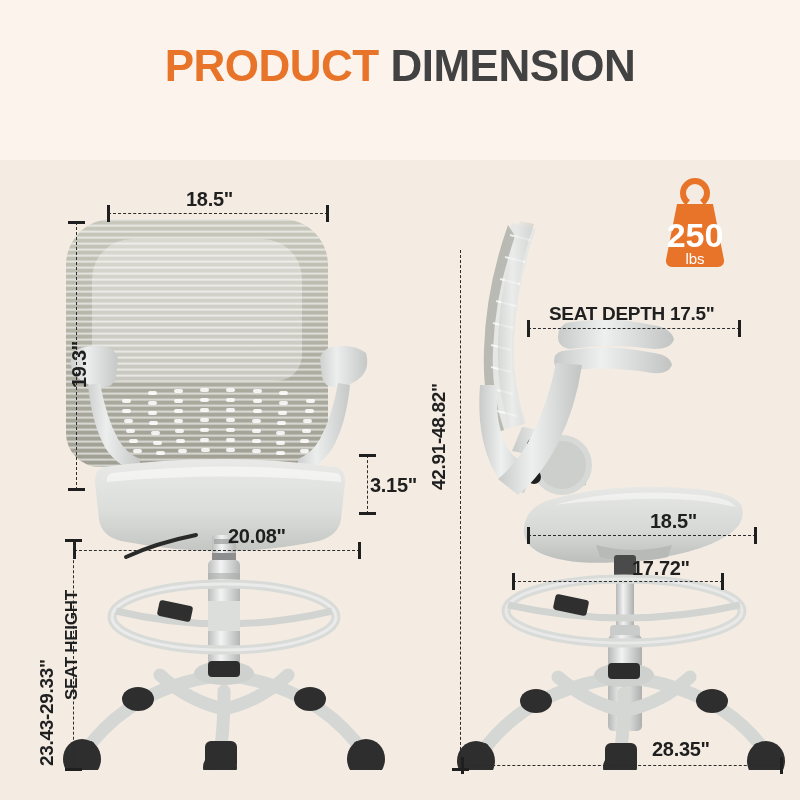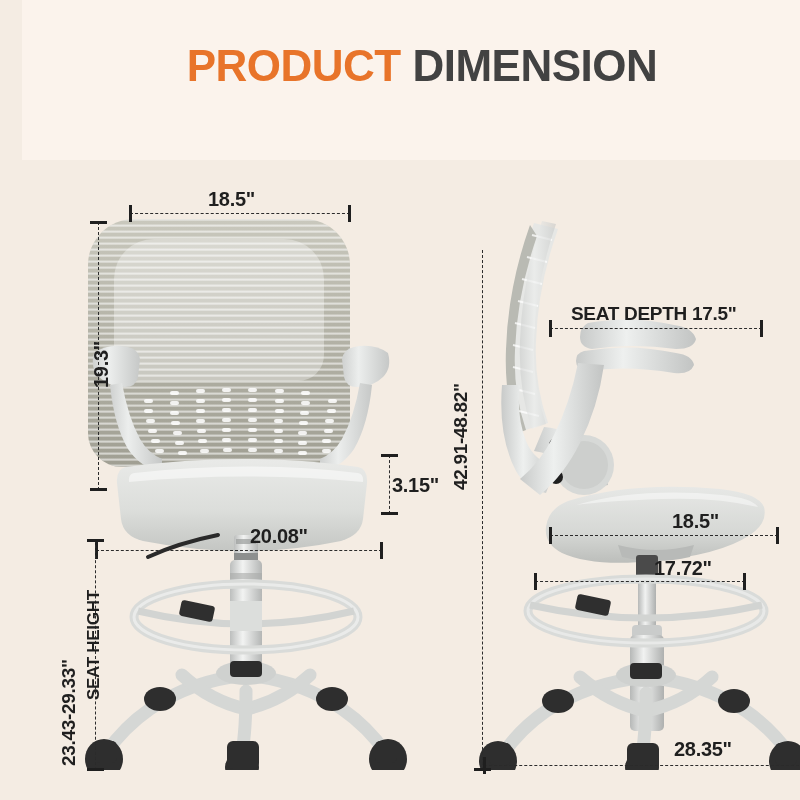--- a/index.html
+++ b/index.html
@@ -3,21 +3,21 @@
 <meta charset="utf-8">
 <style>
   * { margin:0; padding:0; box-sizing:border-box; }
   html,body { width:800px; height:800px; }
   body {
     font-family:"Liberation Sans", sans-serif;
     background:#f4ece3;
     overflow:hidden;
     position:relative;
   }
-  #stage { position:absolute; inset:0; width:750px; height:800px;margin-left:22px; }
+  #stage { position:absolute; inset:0; width:750px; height:800px; }
 
   
   .header-band {
     position:absolute; left:0; top:0; width:800px; height:160px;
     background:#fbf3ec;
   }
   .title {
     position:absolute; left:0; top:44px; width:800px;
     text-align:center;
     font-size:44px; font-weight:bold; letter-spacing:-0.5px;
@@ -68,20 +68,30 @@
 
 <div id="stage">
 
   <div class="header-band"></div>
 
   <div class="title">
     <span class="orange">PRODUCT</span><span class="dark"> DIMENSION</span>
   </div>
 
 
+  <div class="badge">
+    <svg width="80" height="105" viewBox="0 0 80 105">
+      <g>
+        <path d="M40 6 a15 15 0 0 1 15 15 a15 15 0 0 1 -6 12 l-4 -5 a9 9 0 0 0 4 -7 a9 9 0 0 0 -18 0 a9 9 0 0 0 4 7 l-4 5 a15 15 0 0 1 -6 -12 a15 15 0 0 1 15 -15 z" fill="#e8742a"></path>
+        <path d="M22 32 h36 l11 56 a6 6 0 0 1 -6 7 h-46 a6 6 0 0 1 -6 -7 z" fill="#e8742a"></path>
+      </g>
+      <text x="40" y="75" text-anchor="middle" fill="#ffffff" font-family="Liberation Sans, sans-serif" font-size="34" font-weight="bold" id="badge-value-text">250</text>
+      <text x="40" y="92" text-anchor="middle" fill="#ffffff" font-family="Liberation Sans, sans-serif" font-size="15" id="badge-unit-text">lbs</text>
+    </svg>
+  </div>
 
   <div class="chair" style="left:60px; top:205px;">
     <svg width="330" height="565" viewBox="0 0 330 565">
       <defs>
         <linearGradient id="meshG" x1="0" y1="0" x2="0" y2="1">
           <stop offset="0" stop-color="#c9c8bd"></stop>
           <stop offset="0.45" stop-color="#b4b3a7"></stop>
           <stop offset="1" stop-color="#a09f93"></stop>
         </linearGradient>
         <linearGradient id="frameG" x1="0" y1="0" x2="1" y2="0">

